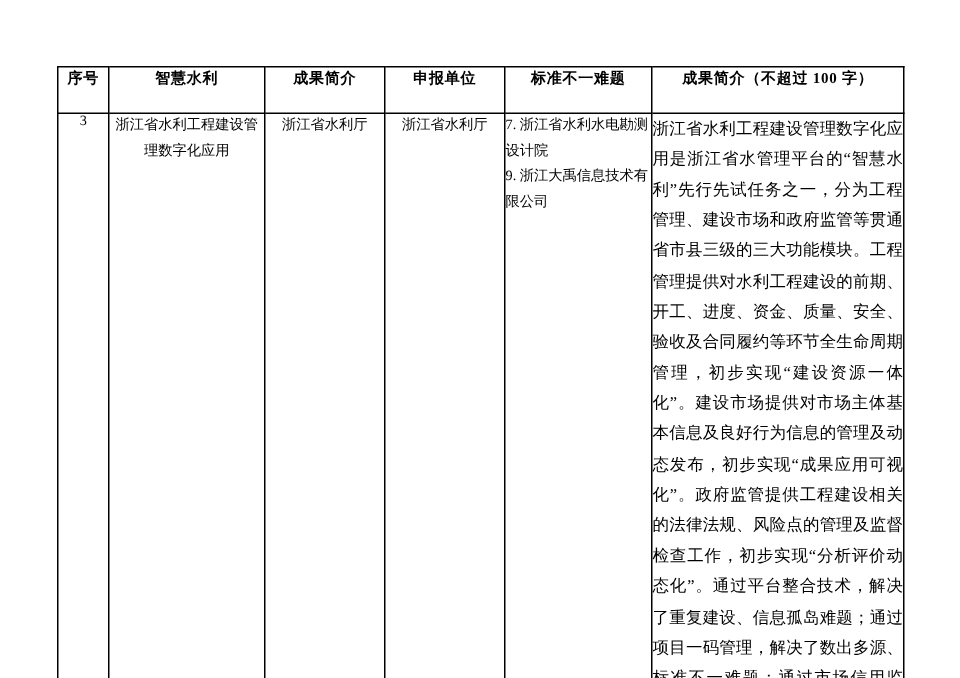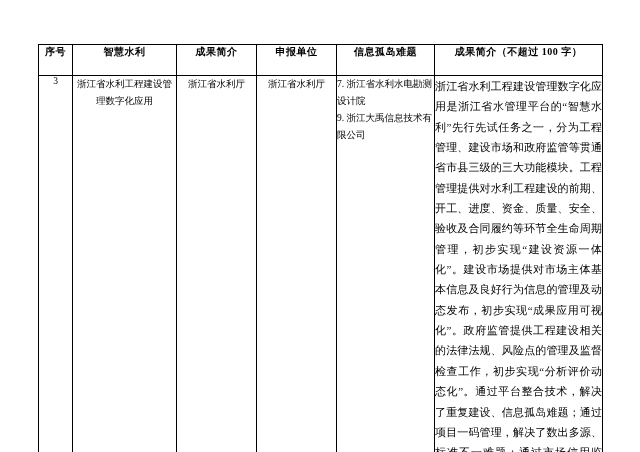--- a/index.html
+++ b/index.html
@@ -100,21 +100,21 @@
       <col class="col-3">
       <col class="col-4">
       <col class="col-5">
     </colgroup>
     <thead>
       <tr>
         <th>序号</th>
         <th>智慧水利</th>
         <th>成果简介</th>
         <th>申报单位</th>
-        <th>信息孤岛难题</th>
+        <th>标准不一难题</th>
         <th>成果简介（不超过 100 字）</th>
       </tr>
     </thead>
     <tbody>
       <tr class="row-main">
         <td class="cell-index">3</td>
         <td class="cell-center-mid">浙江省水利工程建设管理数字化应用</td>
         <td class="cell-center-mid">浙江省水利厅</td>
         <td class="cell-center-mid">浙江省水利厅</td>
         <td class="cell-partners">

